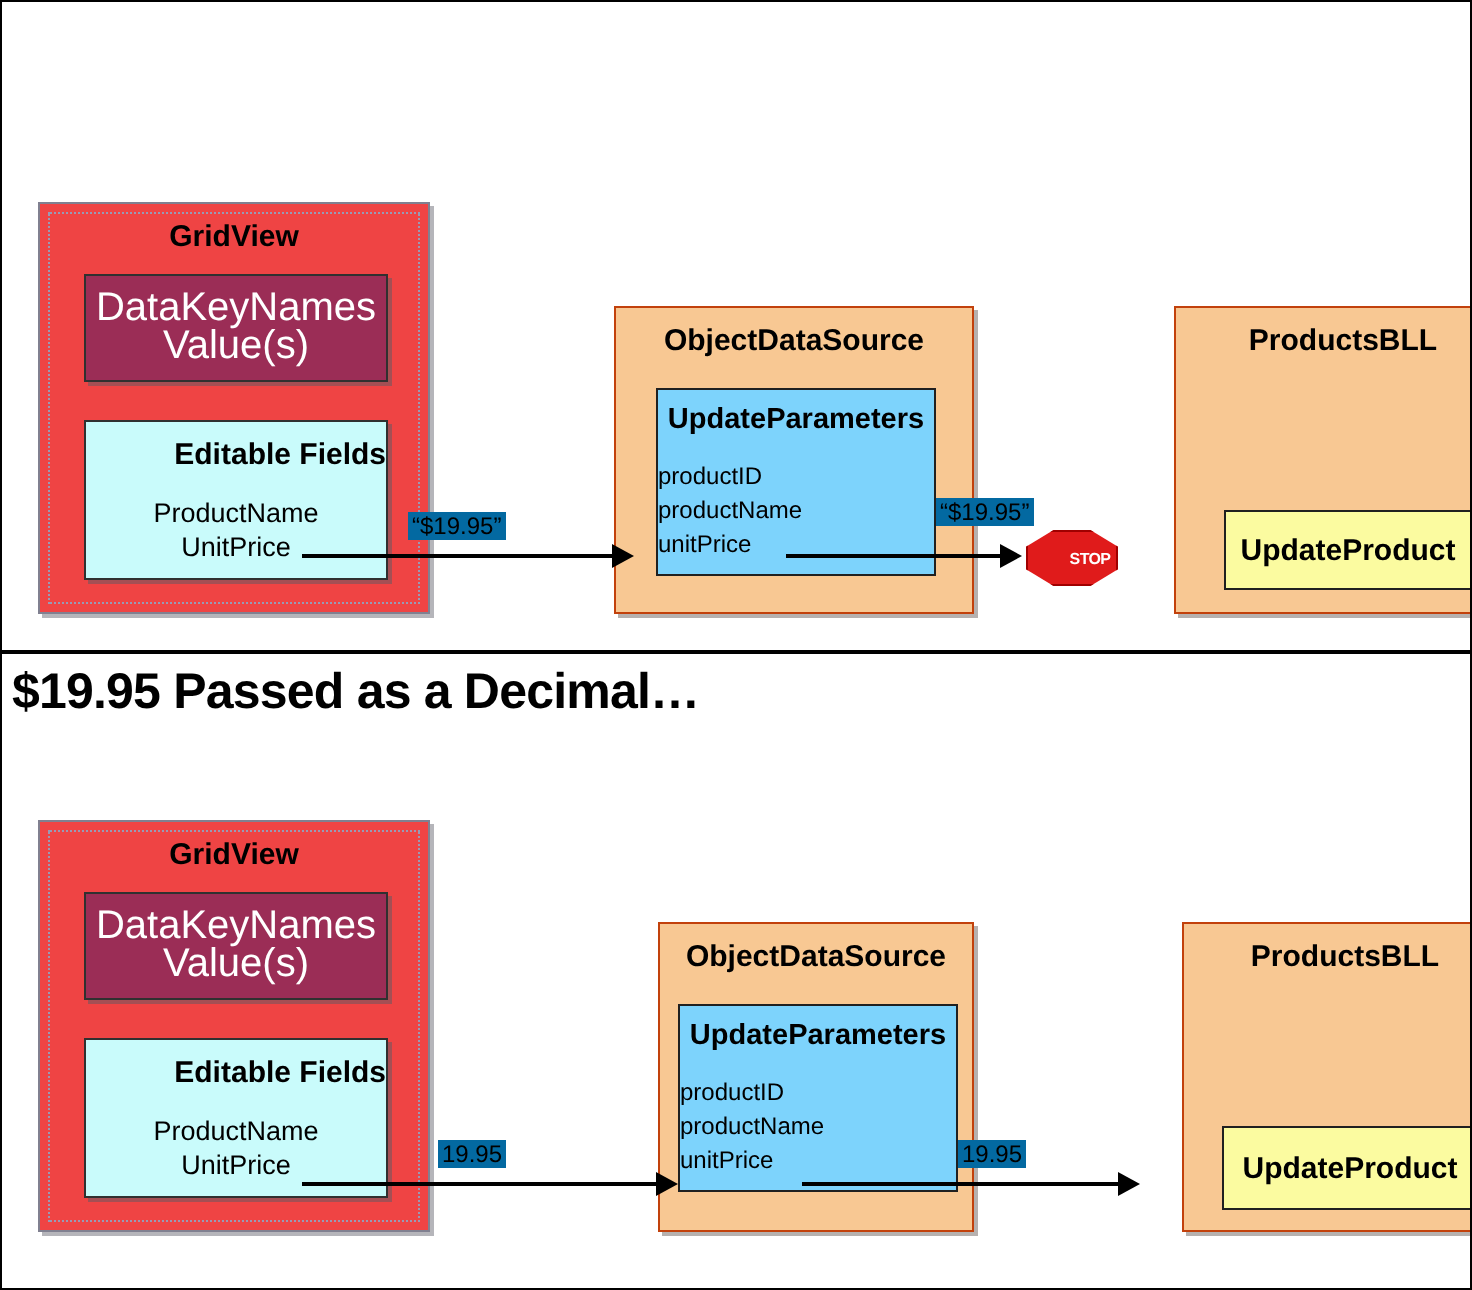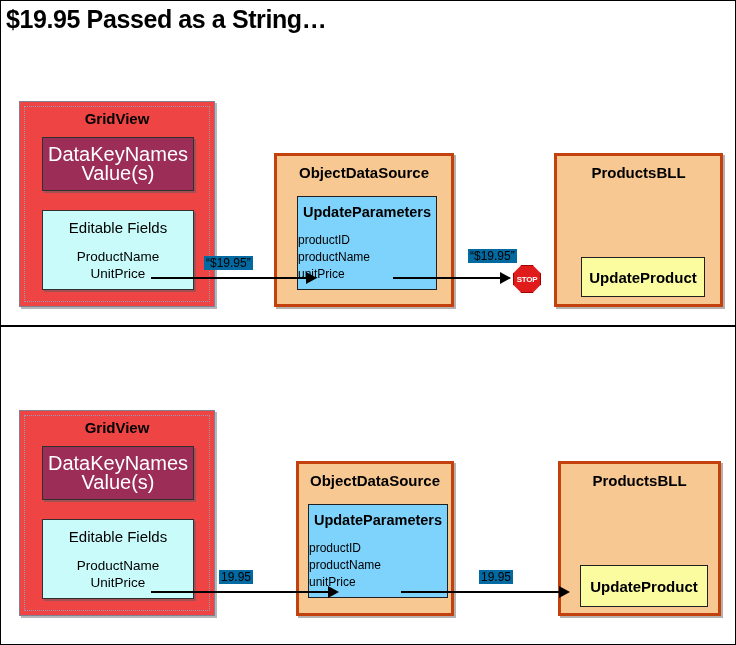--- a/index.html
+++ b/index.html
@@ -90,34 +90,35 @@
     font-weight: normal;
     font-size: 20px;
     line-height: 19px;
   }
   .editable-fields {
     background: #c9fbfb;
     border: 1px solid #303030;
     box-shadow: 2px 2px 0 rgba(90,90,100,0.5);
   }
   .ef-title {
-    text-align: center;
-    font-weight: normal;
+    text-align: right;
+    font-weight: bold;
     font-size: 15px;
   }
   .ef-item {
     text-align: center;
     font-size: 13.5px;
     line-height: 17px;
   }
 
   .ods-outer, .bll-outer {
     background: #f8c893;
-    border: 3px solid #c2410c;
+    border: 1px solid #c2410c;
     box-shadow: 2px 2px 0 rgba(110,100,95,0.5);
+    margin-left: 33px;
   }
   .updateparams {
     background: #7dd3fc;
     border: 1px solid #202020;
   }
   .up-title {
     text-align: center;
     font-weight: bold;
     font-size: 14.5px;
   }
@@ -160,37 +161,37 @@
   .stop-sign {
     position: absolute;
     width: 26px;
     height: 26px;
     background: #e01b1b;
     border: 1px solid #a00000;
     clip-path: polygon(30% 0%, 70% 0%, 100% 30%, 100% 70%, 70% 100%, 30% 100%, 0% 70%, 0% 30%);
     display: flex;
     align-items: center;
     justify-content: center;
+    padding-left: 18px;
   }
   .stop-sign span {
     color: #ffffff;
     font-size: 8px;
     font-weight: bold;
     letter-spacing: -0.3px;
     font-family: "Liberation Sans", sans-serif;
   }
 </style>
 </head>
 <body>
 
 <div class="page">
 
   <div class="section section-1">
 
-    <div class="heading" style="top:4px;">$19.95 Passed as a String…</div>
 
 
     <div class="box gridview-outer" style="left:18px; top:100px; width:196px; height:206px;">
       <div class="gridview-inner-dots"></div>
       <div class="box-title" style="top:8px;">GridView</div>
 
       <div class="box datakeynames" style="left:22px; top:35px; width:152px; height:54px;">
         <div class="line" style="margin-top:7px;">DataKeyNames</div>
         <div class="line">Value(s)</div>
       </div>
@@ -228,20 +229,21 @@
 
     <div class="stop-sign" style="left:512px; top:264px;">
       <span>STOP</span>
     </div>
   </div>
 
   <div class="divider"></div>
 
   <div class="section section-2">
 
+    <div class="heading" style="top:5px;">$19.95 Passed as a Decimal…</div>
 
 
     <div class="box gridview-outer" style="left:18px; top:83px; width:196px; height:206px;">
       <div class="gridview-inner-dots"></div>
       <div class="box-title" style="top:8px;">GridView</div>
 
       <div class="box datakeynames" style="left:22px; top:35px; width:152px; height:54px;">
         <div class="line" style="margin-top:7px;">DataKeyNames</div>
         <div class="line">Value(s)</div>
       </div>

